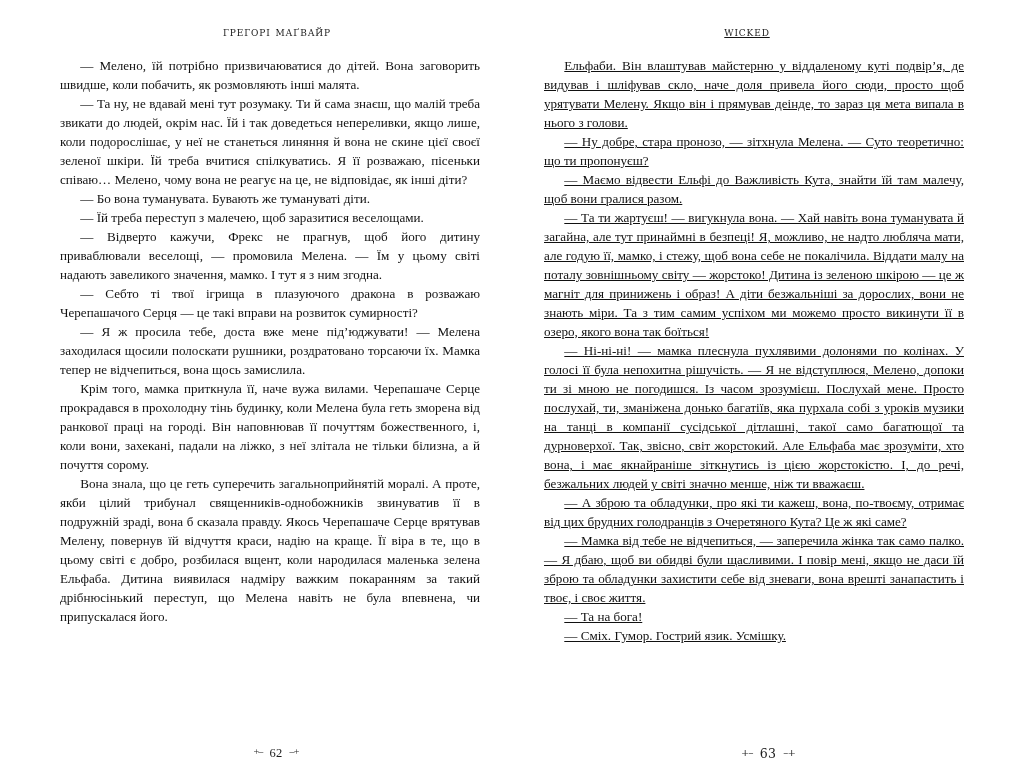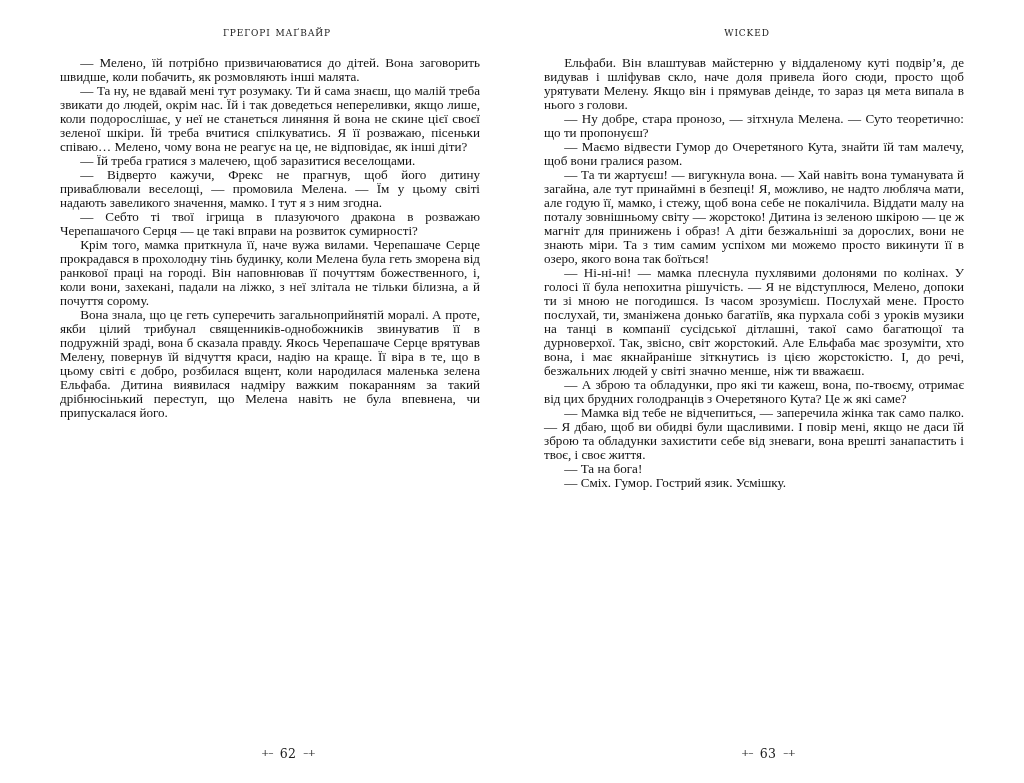--- a/index.html
+++ b/index.html
@@ -24,20 +24,21 @@
     position: relative;
     width: 512px;
     height: 783px;
     box-sizing: border-box;
   }
   .page-left {
     padding: 0 32px 0 60px;
   }
   .page-right {
     padding: 0 60px 4px 32px;
+    text-decoration: underline;
   }
   .running-head {
     text-align: center;
     font-family: "DejaVu Serif", "Liberation Serif", serif;
     font-size: 12.5px;
     letter-spacing: 0.07em;
     font-variant: small-caps;
     text-transform: lowercase;
     color: #1a1a1a;
     padding-top: 24px;
@@ -45,42 +46,42 @@
     white-space: nowrap;
   }
   .page-left .running-head { padding-left: 14px; }
   .page-right .running-head { padding-right: 14px; }
 
   .body-col {
     margin-top: 14px;
     text-align: justify;
     text-justify: inter-word;
     font-size: 13.1px;
-    line-height: 14px;
+    line-height: 19px;
     hyphens: manual;
   }
   .body-col p {
     margin: 0;
     text-indent: 1.55em;
   }
   .body-col p:last-child {
     text-align: justify;
   }
   .folio {
     position: absolute;
     bottom: 22px;
     width: 100%;
     left: 0;
     text-align: center;
     font-size: 12.5px;
     font-family: "DejaVu Serif", "Liberation Serif", serif;
     color: #1a1a1a;
     letter-spacing: 0.02em;
   }
-  .page-left .folio { padding-left: 32px; }
+  .page-left .folio { padding-left: 20px; font-family: Liberation Serif, serif; }
   .page-right .folio { padding-right: 14px; }
   .folio .orn {
     display: inline-block;
     font-size: 10px;
     vertical-align: 2px;
     letter-spacing: -0.08em;
     color: #2a2a2a;
   }
   .folio .num {
     display: inline-block;
@@ -90,37 +91,39 @@
 </head>
 <body>
 
 <div class="spread">
 
   <div class="page page-left">
     <div class="running-head">Грегорі Маґвайр</div>
     <div class="body-col">
       <p>— Мелено, їй потрібно призвичаюватися до дітей. Вона заговорить швидше, коли побачить, як розмовляють інші малята.</p>
       <p>— Та ну, не вдавай мені тут розумаку. Ти й сама знаєш, що малій треба звикати до людей, окрім нас. Їй і так доведеться непереливки, якщо лише, коли подорослішає, у неї не станеться линяння й вона не скине цієї своєї зеленої шкіри. Їй треба вчитися спілкуватись. Я її розважаю, пісеньки співаю… Мелено, чому вона не реагує на це, не відповідає, як інші діти?</p>
-      <p>— Їй треба гратися з малечею, щоб заразитися веселощами.</p>
+      <p>— Бо вона туманувата. Бувають же тумануваті діти.</p>
+      <p>— Їй треба переступ з малечею, щоб заразитися веселощами.</p>
       <p>— Відверто кажучи, Фрекс не прагнув, щоб його дитину приваблювали веселощі, — промовила Мелена. — Їм у цьому світі надають завеликого значення, мамко. І тут я з ним згодна.</p>
       <p>— Себто ті твої ігрища в плазуючого дракона в розважаю Черепашачого Серця — це такі вправи на розвиток сумирності?</p>
+      <p>— Я ж просила тебе, доста вже мене під’юджувати! — Мелена заходилася щосили полоскати рушники, роздратовано торсаючи їх. Мамка тепер не відчепиться, вона щось замислила.</p>
       <p>Крім того, мамка приткнула її, наче вужа вилами. Черепашаче Серце прокрадався в прохолодну тінь будинку, коли Мелена була геть зморена від ранкової праці на городі. Він наповнював її почуттям божественного, і, коли вони, захекані, падали на ліжко, з неї злітала не тільки білизна, а й почуття сорому.</p>
       <p>Вона знала, що це геть суперечить загальноприйнятій моралі. А проте, якби цілий трибунал священників-однобожників звинуватив її в подружній зраді, вона б сказала правду. Якось Черепашаче Серце врятував Мелену, повернув їй відчуття краси, надію на краще. Її віра в те, що в цьому світі є добро, розбилася вщент, коли народилася маленька зелена Ельфаба. Дитина виявилася надміру важким покаранням за такий дрібнюсінький переступ, що Мелена навіть не була впевнена, чи припускалася його.</p>
     </div>
     <div class="folio">
       <span class="orn">+–</span><span class="num">62</span><span class="orn">–+</span>
     </div>
   </div>
 
   <div class="page page-right">
     <div class="running-head">Wicked</div>
     <div class="body-col">
       <p>Ельфаби. Він влаштував майстерню у віддаленому куті подвір’я, де видував і шліфував скло, наче доля привела його сюди, просто щоб урятувати Мелену. Якщо він і прямував деінде, то зараз ця мета випала в нього з голови.</p>
       <p>— Ну добре, стара пронозо, — зітхнула Мелена. — Суто теоретично: що ти пропонуєш?</p>
-      <p>— Маємо відвести Гумор до Очеретяного Кута, знайти їй там малечу, щоб вони гралися разом.</p>
+      <p>— Маємо відвести Ельфі до Важливість Кута, знайти їй там малечу, щоб вони гралися разом.</p>
       <p>— Та ти жартуєш! — вигукнула вона. — Хай навіть вона туманувата й загайна, але тут принаймні в безпеці! Я, можливо, не надто любляча мати, але годую її, мамко, і стежу, щоб вона себе не покалічила. Віддати малу на поталу зовнішньому світу — жорстоко! Дитина із зеленою шкірою — це ж магніт для принижень і образ! А діти безжальніші за дорослих, вони не знають міри. Та з тим самим успіхом ми можемо просто викинути її в озеро, якого вона так боїться!</p>
       <p>— Ні-ні-ні! — мамка плеснула пухлявими долонями по колінах. У голосі її була непохитна рішучість. — Я не відступлюся, Мелено, допоки ти зі мною не погодишся. Із часом зрозумієш. Послухай мене. Просто послухай, ти, зманіжена донько багатіїв, яка пурхала собі з уроків музики на танці в компанії сусідської дітлашні, такої само багатющої та дурноверхої. Так, звісно, світ жорстокий. Але Ельфаба має зрозуміти, хто вона, і має якнайраніше зіткнутись із цією жорстокістю. І, до речі, безжальних людей у світі значно менше, ніж ти вважаєш.</p>
       <p>— А зброю та обладунки, про які ти кажеш, вона, по-твоєму, отримає від цих брудних голодранців з Очеретяного Кута? Це ж які саме?</p>
       <p>— Мамка від тебе не відчепиться, — заперечила жінка так само палко. — Я дбаю, щоб ви обидві були щасливими. І повір мені, якщо не даси їй зброю та обладунки захистити себе від зневаги, вона врешті занапастить і твоє, і своє життя.</p>
       <p>— Та на бога!</p>
       <p>— Сміх. Гумор. Гострий язик. Усмішку.</p>
     </div>
     <div class="folio">
       <span class="orn">+–</span><span class="num">63</span><span class="orn">–+</span>
     </div>

